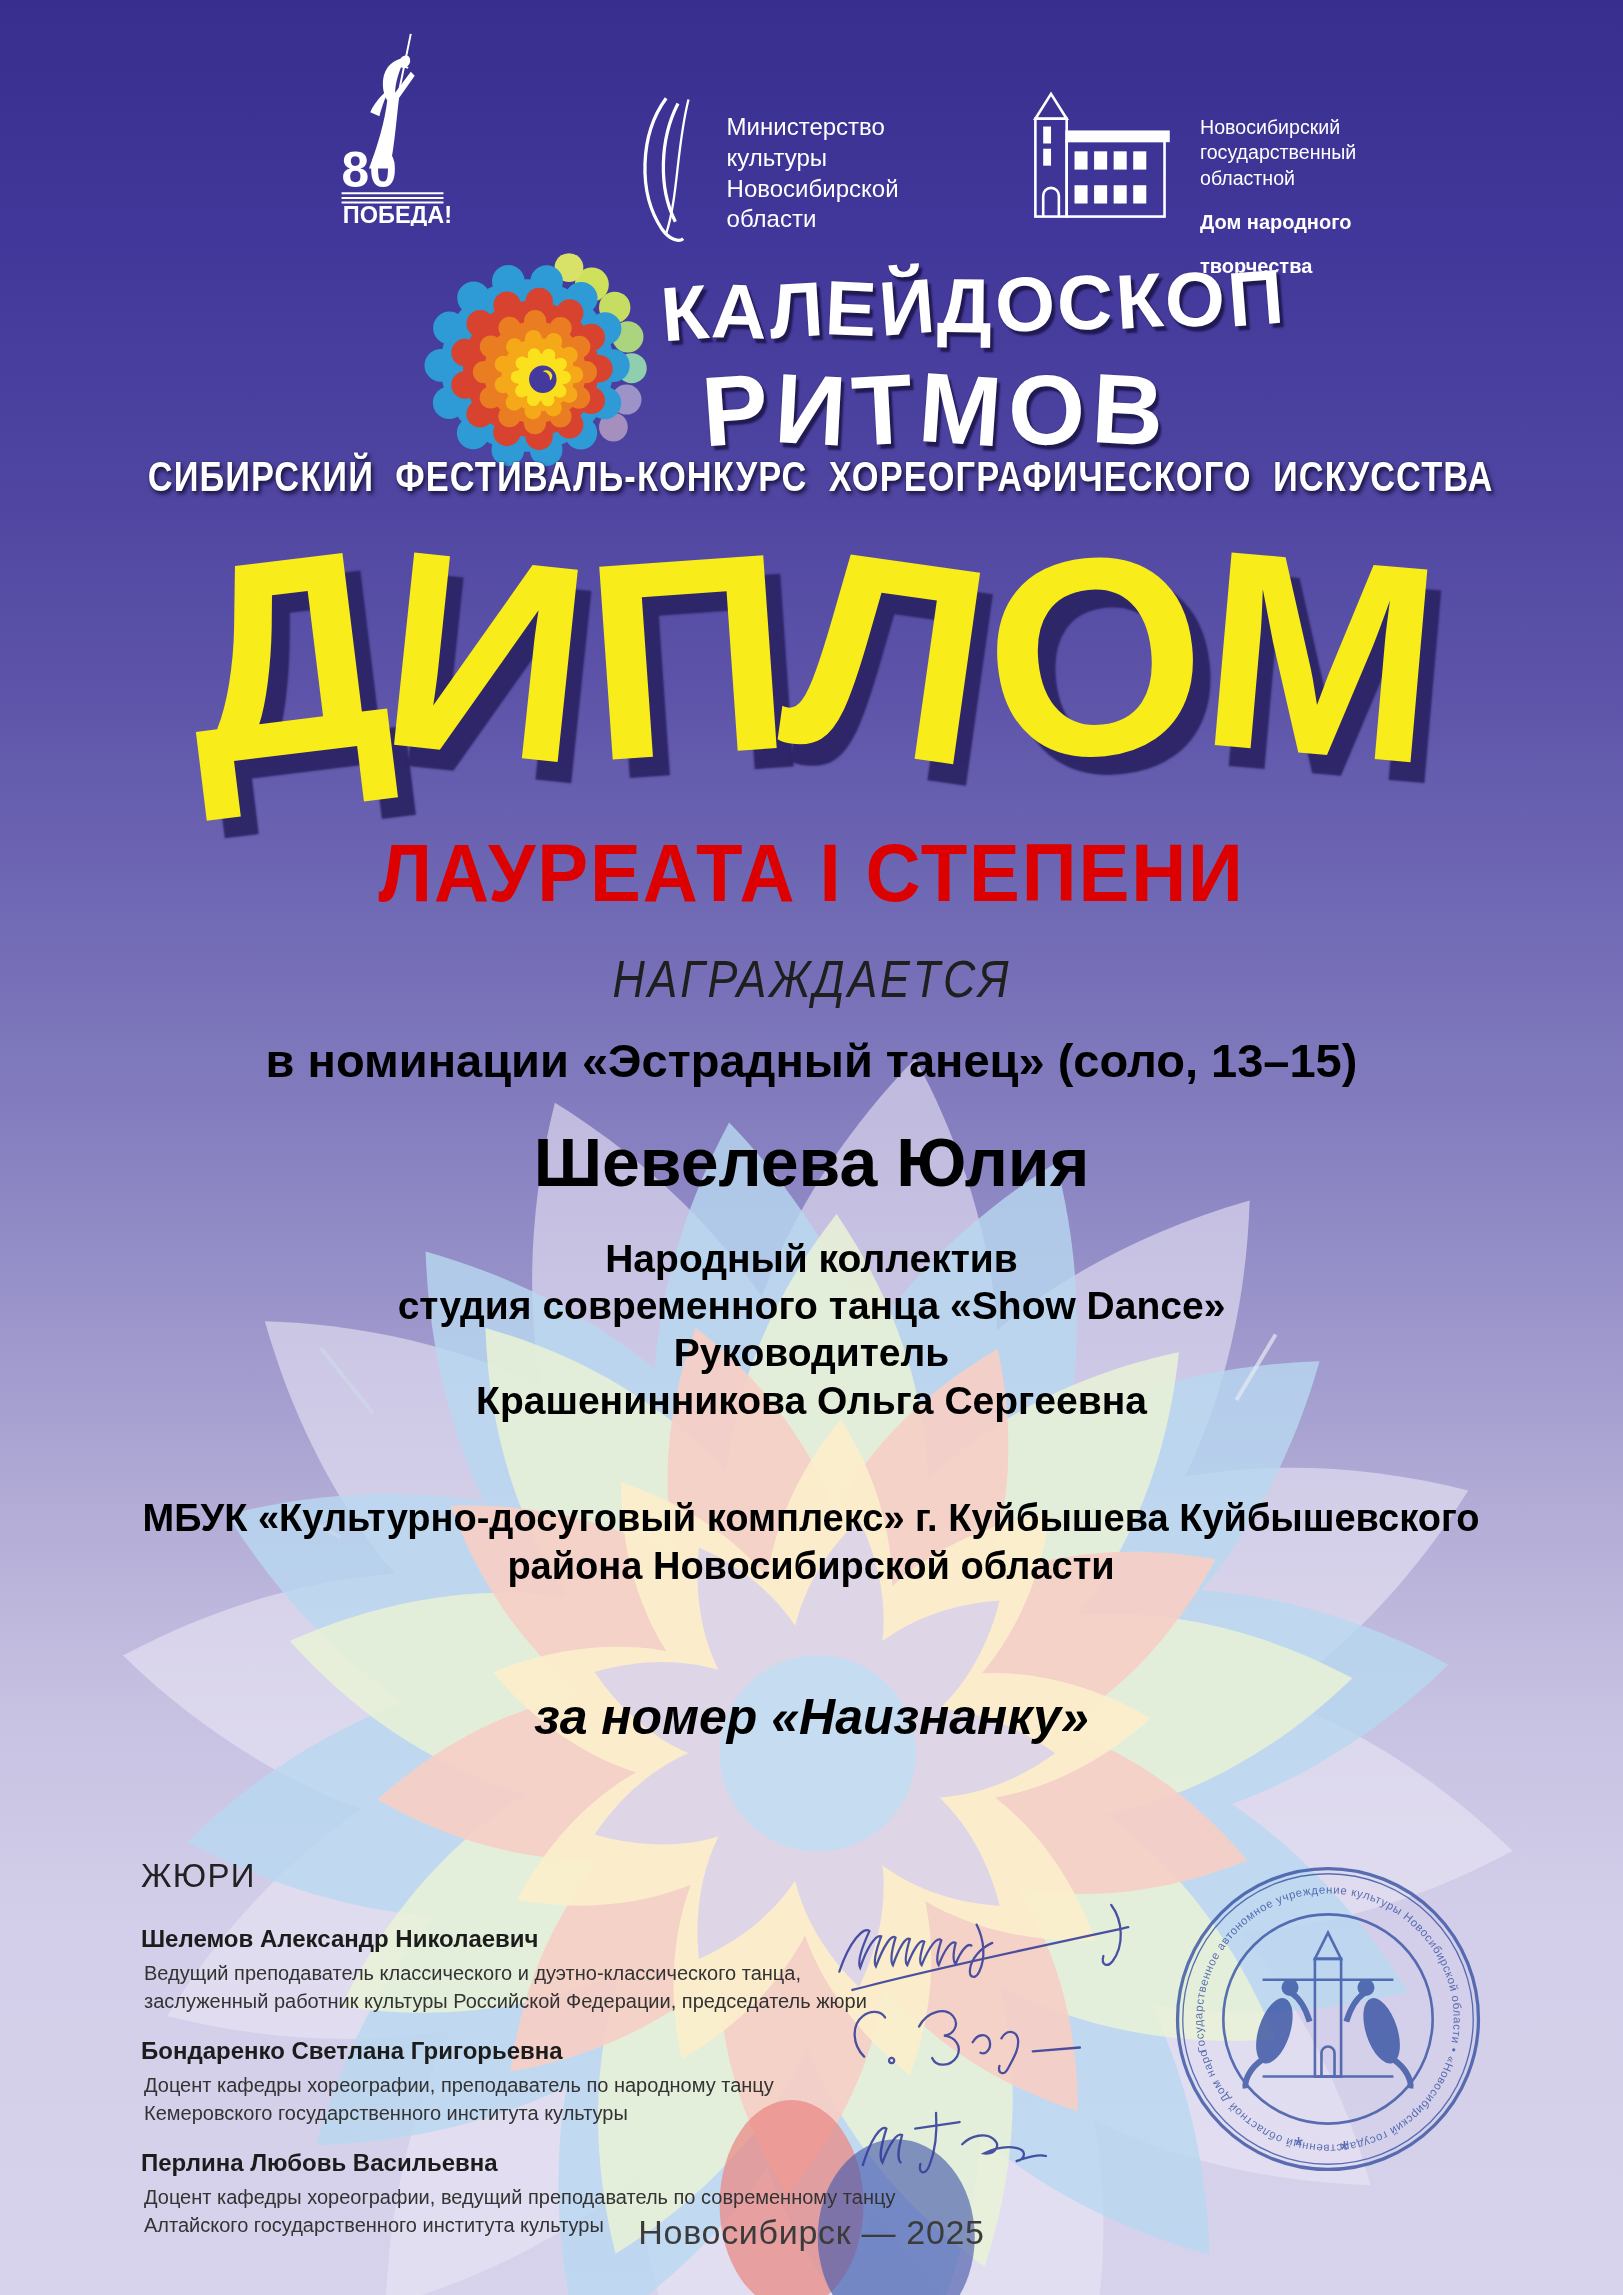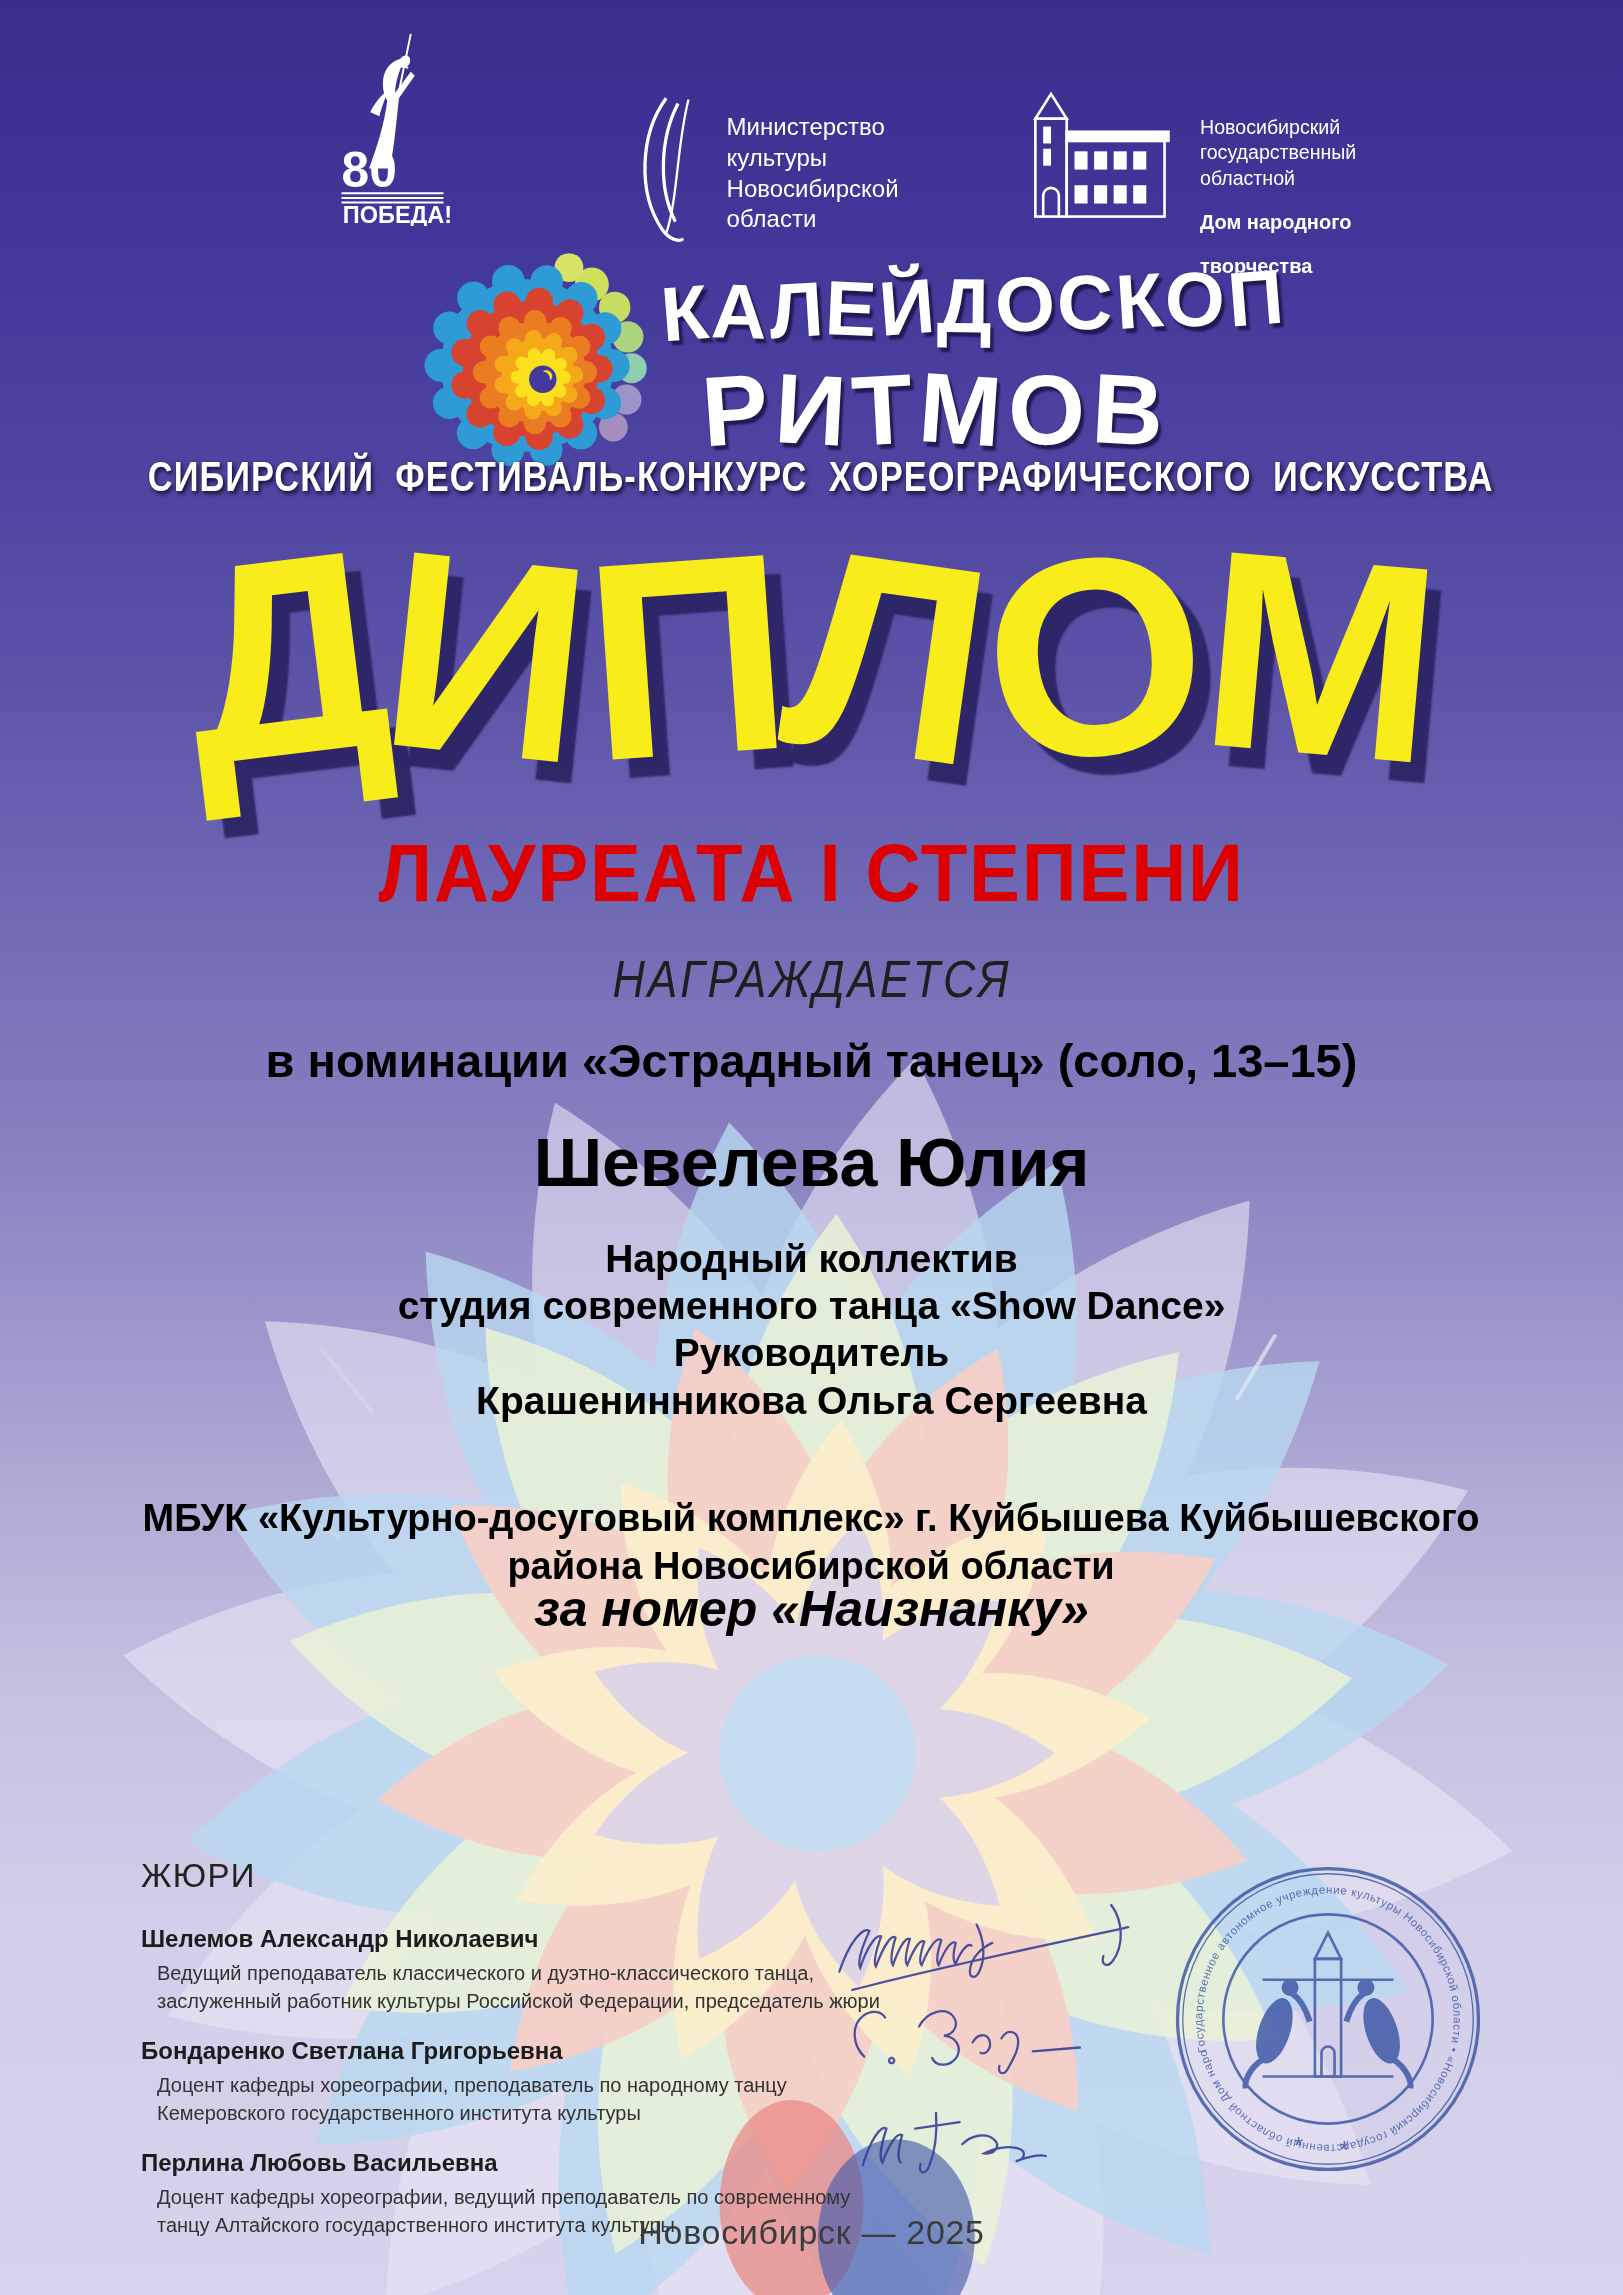--- a/index.html
+++ b/index.html
@@ -27,21 +27,21 @@
   .degree{font-size:82px; font-weight:700; color:#dd0000; letter-spacing:2px; white-space:nowrap;}
   .awarded{font-size:52px; font-weight:500; color:#1f1f1f; letter-spacing:3.3px; white-space:nowrap;}
   .nomination{font-size:47px; font-weight:700; color:#000;}
   .recipient{font-size:68px; font-weight:700; color:#000;}
   .collective{font-size:39px; font-weight:700; color:#000; line-height:1.21;}
   .organization{font-size:38px; font-weight:700; color:#000; line-height:1.26;}
   .performance{font-size:50px; font-weight:700; font-style:italic; color:#000;}
   
   .jury-heading{font-size:33px; font-weight:500; color:#222; letter-spacing:1.3px; margin:0 0 30px 0;}
   .jury-name{font-size:24px; font-weight:700; color:#1c1c1c; margin:0 0 5.9px 0;}
-  .jury-role{font-size:20px; color:#333; line-height:1.4; margin:0 0 22px 16px;}
+  .jury-role{font-size:20px; color:#333; line-height:1.4; margin:0 0 22px 3px;}
   .cityyear{font-size:34px; color:#3b3b3b; letter-spacing:0.7px;}
 </style>
 </head>
 <body>
 
 <div class="page">
 
   <svg class="abs" style="left:0;top:0;" width="1623" height="2295" viewBox="0 0 2481 3508">
     <defs>
       <path id="petal" d="M0 0 C 70 -60, 95 -200, 0 -330 C -95 -200, -70 -60, 0 0 Z"></path>
@@ -213,21 +213,21 @@
 
   <div class="abs ctr collective" style="top:1235px;">
     <div>Народный коллектив</div>
     <div>студия современного танца «Show Dance»</div>
     <div>Руководитель</div>
     <div>Крашенинникова Ольга Сергеевна</div>
   </div>
 
   <div class="abs organization" style="left:137px;top:1495px;width:1348px;text-align:center;">МБУК «Культурно-досуговый комплекс» г. Куйбышева Куйбышевского района Новосибирской области</div>
 
-  <div class="abs ctr performance" style="top:1580px;">за номер «Наизнанку»</div>
+  <div class="abs ctr performance" style="top:1688px;">за номер «Наизнанку»</div>
 
   <div class="abs" style="left:141px;top:1857px;width:759px;">
     <div class="jury-heading">ЖЮРИ</div>
     <div>
       <div class="jury-name">Шелемов Александр Николаевич</div>
       <div class="jury-role">Ведущий преподаватель классического и дуэтно-классического танца, заслуженный работник культуры Российской Федерации, председатель жюри</div>
     </div>
     <div>
       <div class="jury-name">Бондаренко Светлана Григорьевна</div>
       <div class="jury-role">Доцент кафедры хореографии, преподаватель по народному танцу Кемеровского государственного института культуры</div>

